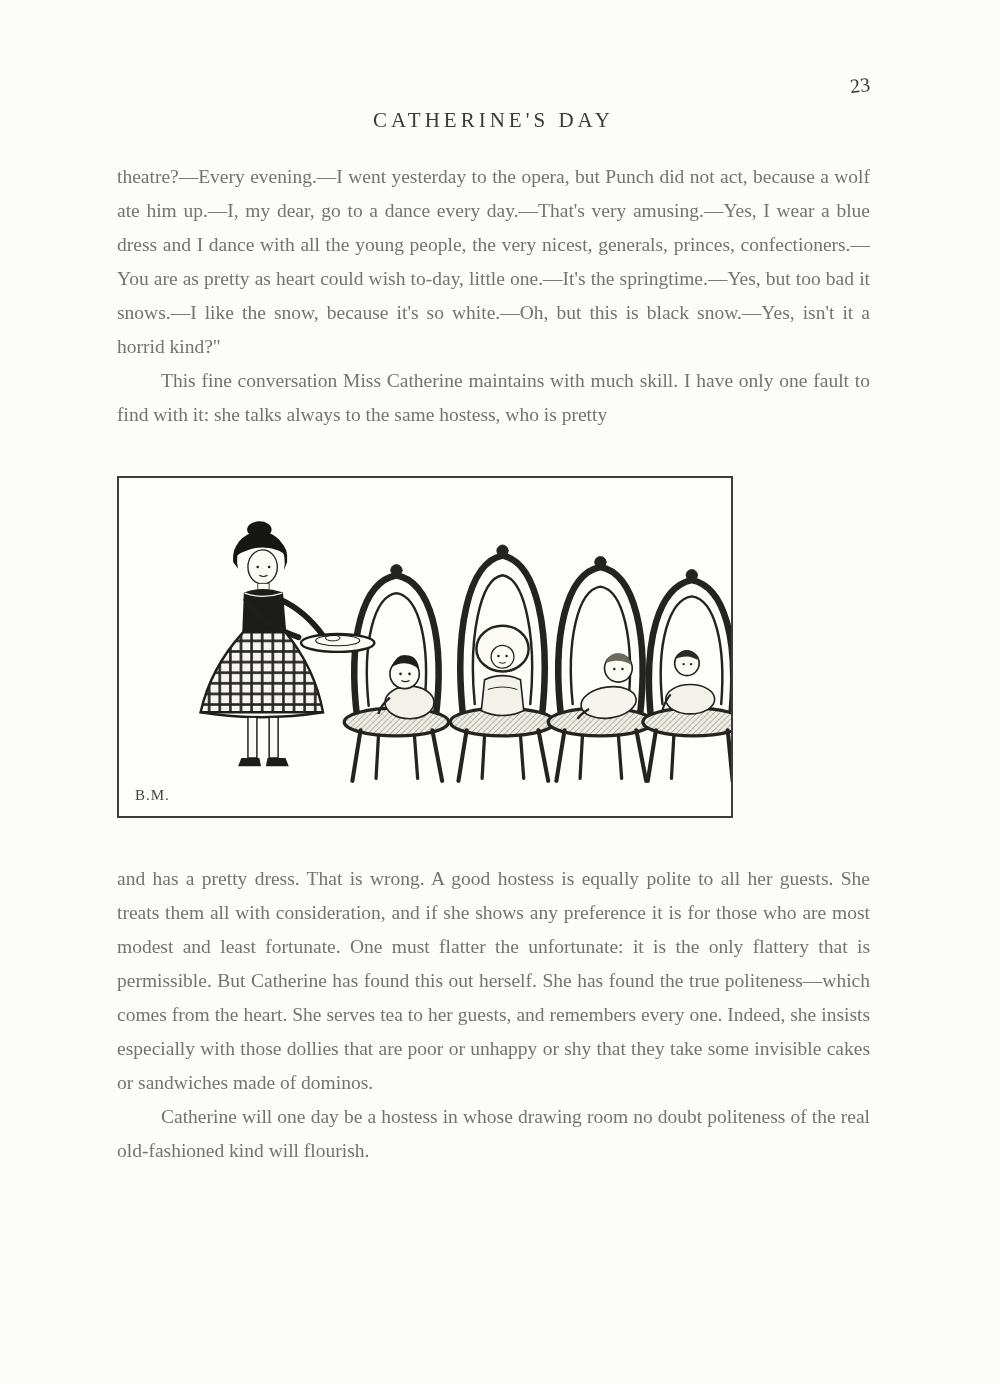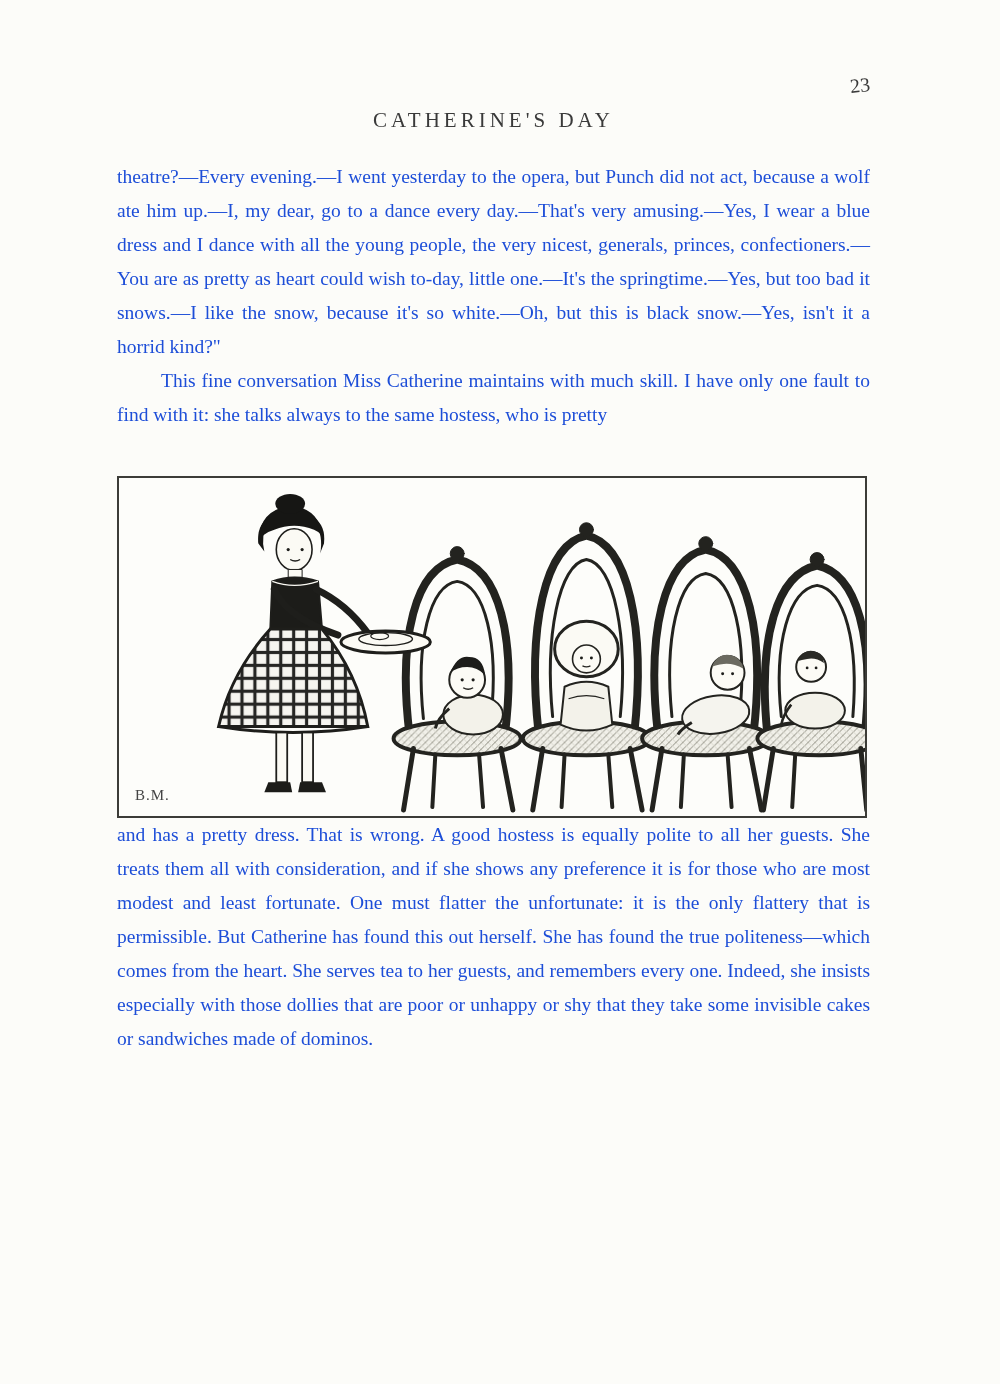--- a/index.html
+++ b/index.html
@@ -31,43 +31,43 @@
     top:74px;
     font-size:20px;
     color:#3a3a3a;
     transform:rotate(-6deg);
   }
   .para{
     font-size:19.5px;
     line-height:34px;
     text-align:justify;
     margin:0;
-    color:#1d4ed8;
+    color:#737373;
   }
   .para.first{ margin-top:26px; }
   .para.indent{ text-indent:44px; }
   figure.illustration{
     position:relative;
     margin:44px 0 0 0;
-    width:750px;
+    width:616px;
     height:342px;
     border:2px solid #3c3c38;
     box-sizing:border-box;
     background:#fdfdfa;
   }
   figure.illustration svg{ display:block; width:100%; height:100%; }
   .signature{
     position:absolute;
     left:16px;
     bottom:12px;
     font-size:15px;
     color:#444;
     letter-spacing:1px;
   }
-  .after-fig{ }
+  .after-fig{ margin-top:44px; }
 </style>
 </head>
 <body>
 
 <div class="page">
 
   <div class="text-col">
     <div class="header">
       <span class="running-title">CATHERINE'S DAY</span>
       <span class="page-number">23</span>
@@ -191,15 +191,16 @@
           <rect x="158" y="256" width="11" height="50" fill="#fbfaf4" stroke-width="1.8"></rect>
           <rect x="184" y="256" width="11" height="50" fill="#fbfaf4" stroke-width="1.8"></rect>
           <path d="M150 306 L172 306 L174 316 L146 316 Z" fill="#1c1c19" stroke="none"></path>
           <path d="M182 306 L204 306 L208 316 L180 316 Z" fill="#1c1c19" stroke="none"></path>
         </g>
       </svg>
       <span class="signature">B.M.</span>
     </figure>
 
     <p class="para after-fig">and has a pretty dress.  That is wrong.  A good hostess is equally polite to all her guests.  She treats them all with consideration, and if she shows any preference it is for those who are most modest and least fortunate.  One must flatter the unfortunate: it is the only flattery that is permissible.  But Catherine has found this out herself.  She has found the true politeness—which comes from the heart.  She serves tea to her guests, and remembers every one.  Indeed, she insists especially with those dollies that are poor or unhappy or shy that they take some invisible cakes or sandwiches made of dominos.</p>
+    <p class="para indent">Catherine will one day be a hostess in whose drawing room no doubt politeness of the real old-fashioned kind will flourish.</p>
   </div>
 
 </div>
 
 </body></html>

